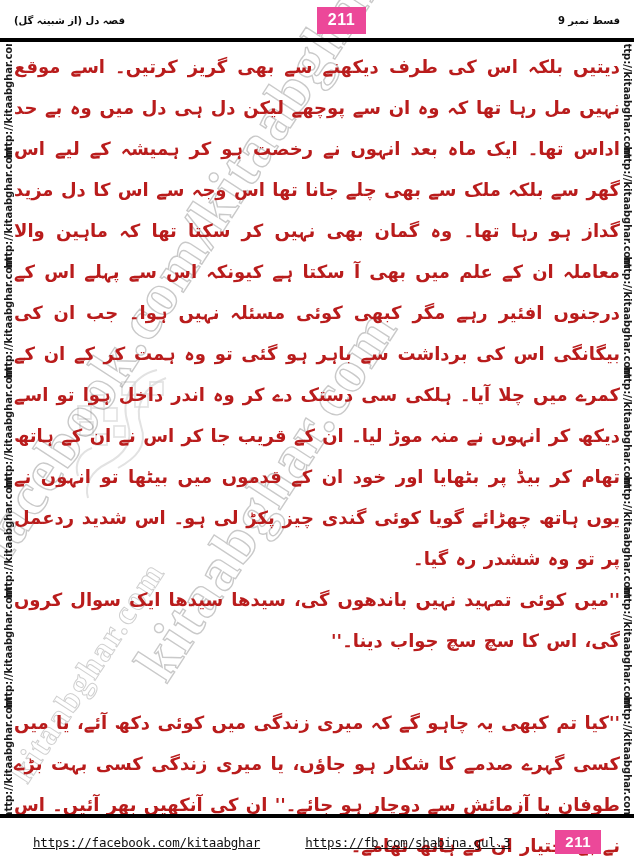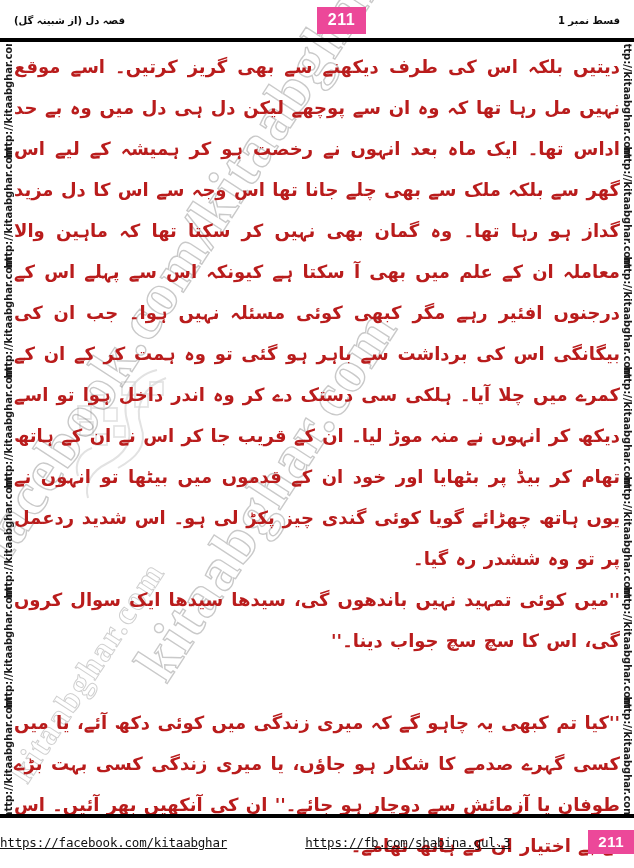--- a/index.html
+++ b/index.html
@@ -111,21 +111,21 @@
   }
   .footer {
     position: absolute;
     bottom: 4px;
     left: 0;
     width: 634px;
     height: 44px;
     display: flex;
     align-items: center;
     justify-content: space-between;
-    padding: 0 0;
+    padding: 0 33px;
     box-sizing: border-box;
     direction: ltr;
     z-index: 6;
   }
   .footer-link {
     font-family: "DejaVu Sans Mono", "Liberation Mono", monospace;
     font-size: 12.5px;
     color: #111111;
     white-space: nowrap;
     letter-spacing: -0.2px;
@@ -213,21 +213,21 @@
     height: 150px;
     opacity: 0.33;
   }
 </style>
 </head>
 <body>
 
 <div class="page">
 
   <div class="header">
-    <div class="header-episode">قسط نمبر 1</div>
+    <div class="header-episode">قسط نمبر 9</div>
     <div class="page-badge">211</div>
     <div class="header-title">قصہ دل (از شبینہ گل)</div>
   </div>
   <div class="rule-top"></div>
 
   <div class="wm-layer">
     <svg class="wm-logo" viewBox="0 0 150 150">
       <g fill="none" stroke="#8a8a8a" stroke-width="2" opacity="0.75">
         <path d="M95 18 C70 24, 58 48, 66 72 C72 92, 60 104, 44 112 C30 119, 22 132, 26 146"></path>
         <path d="M104 26 C82 34, 72 54, 79 74 C86 94, 74 106, 56 116"></path>

